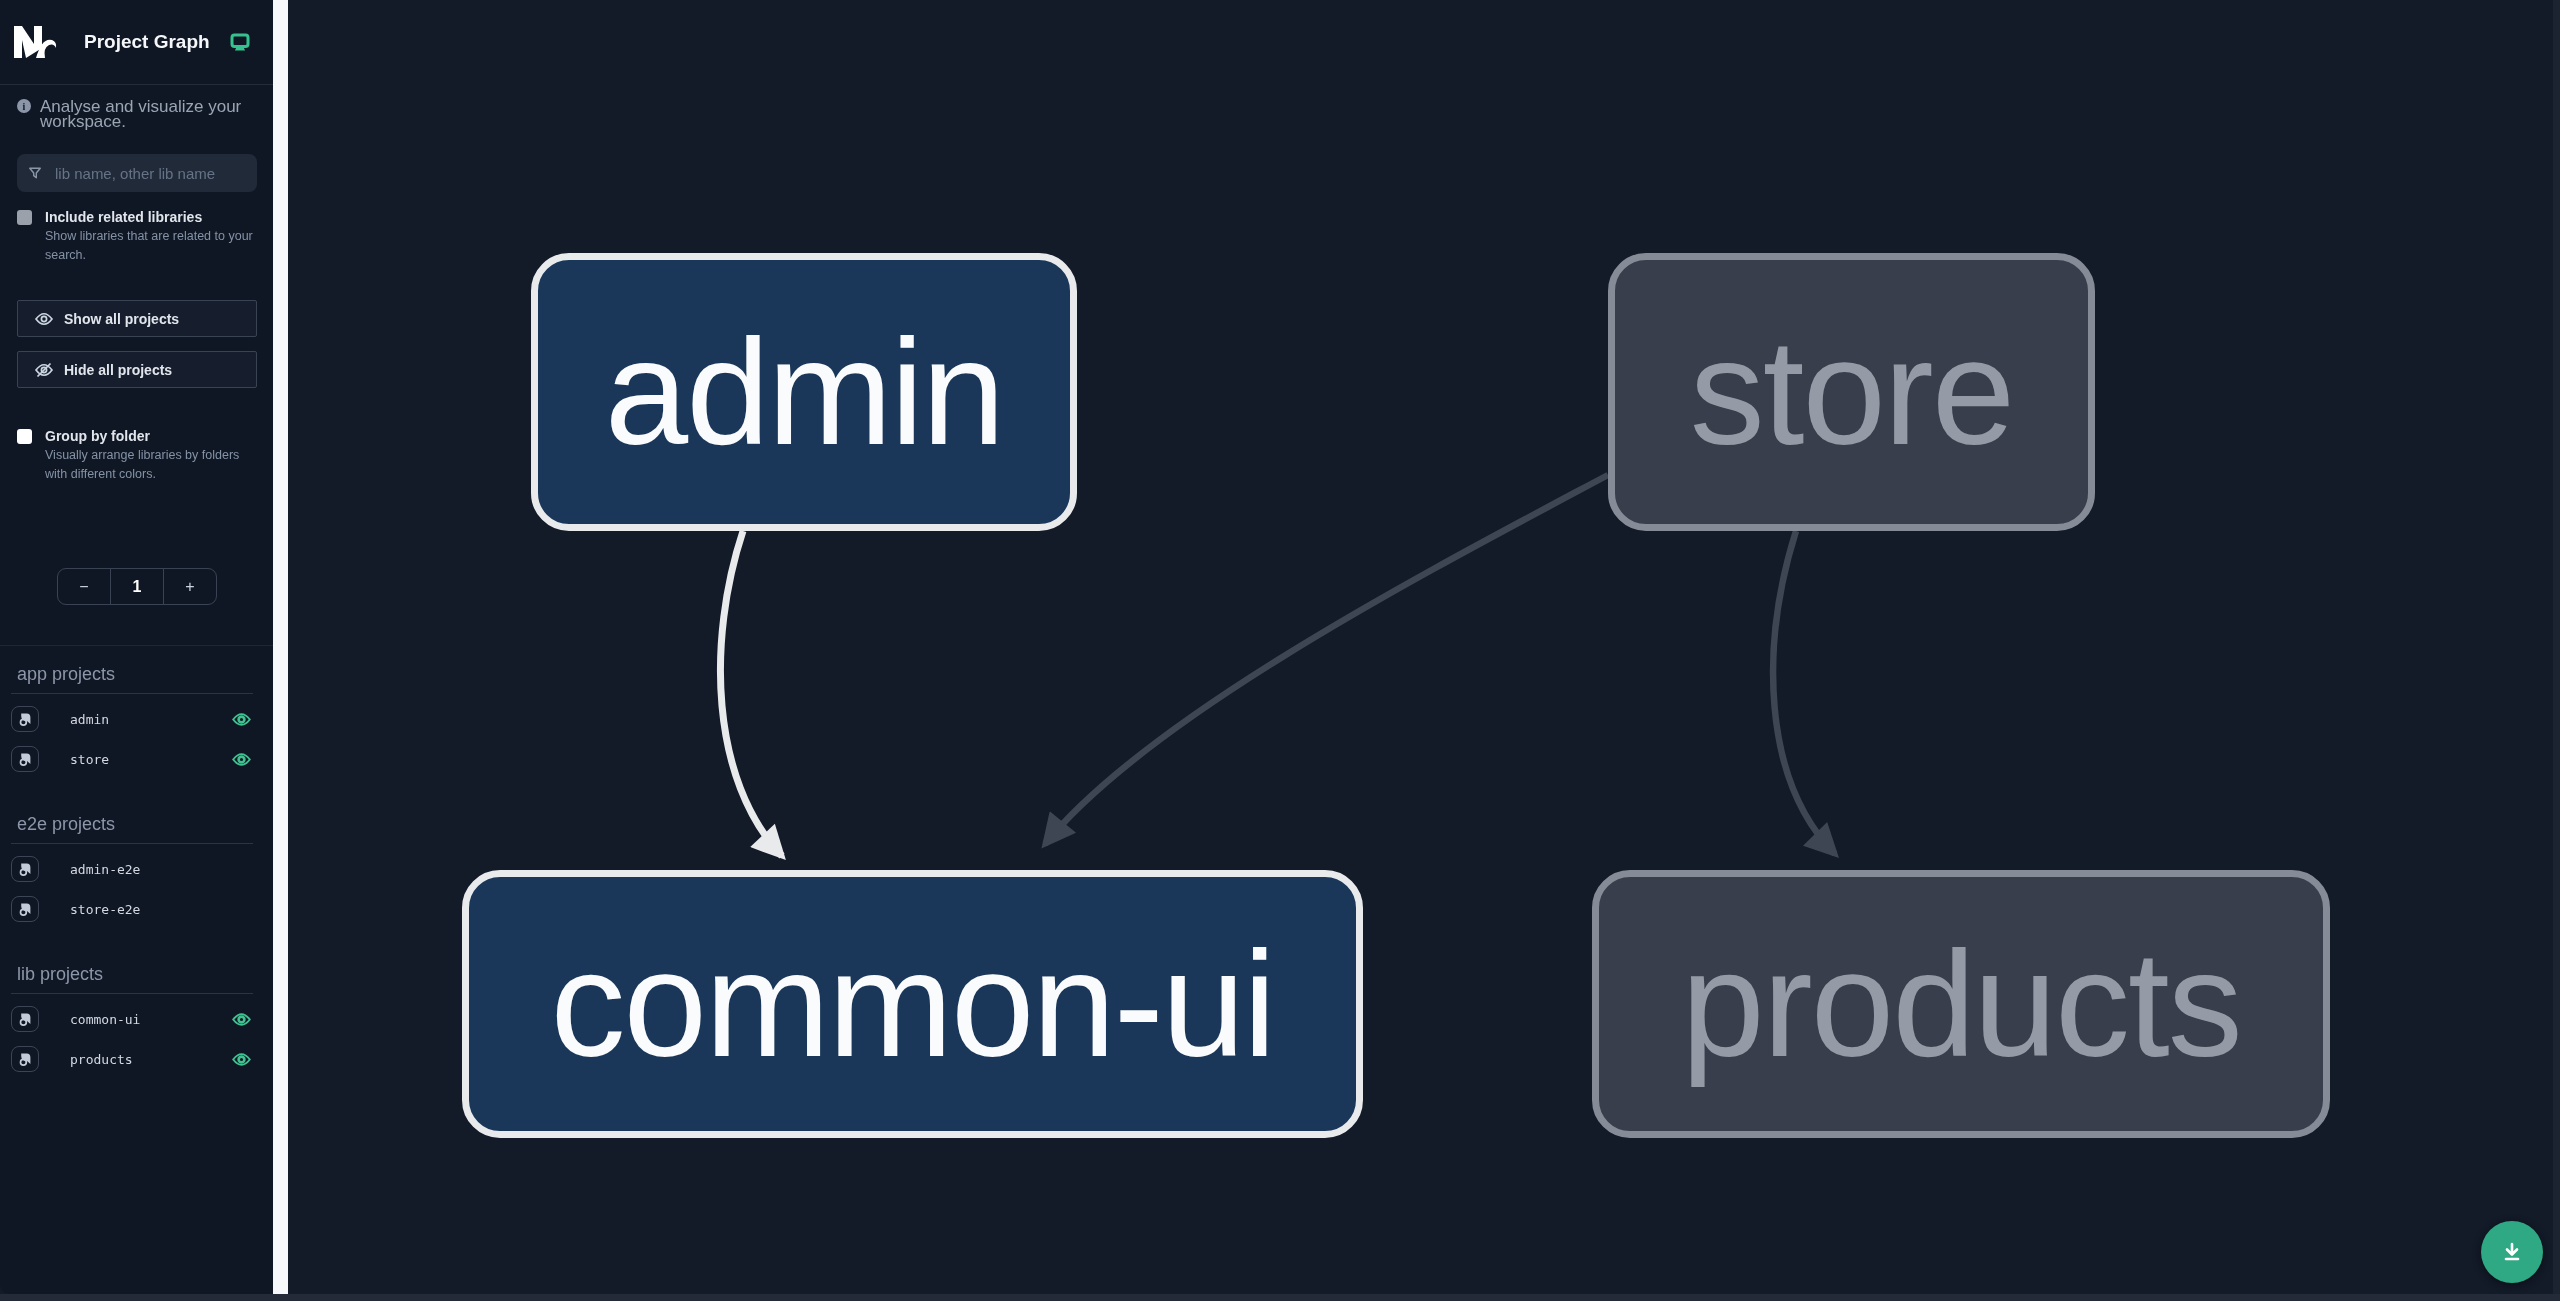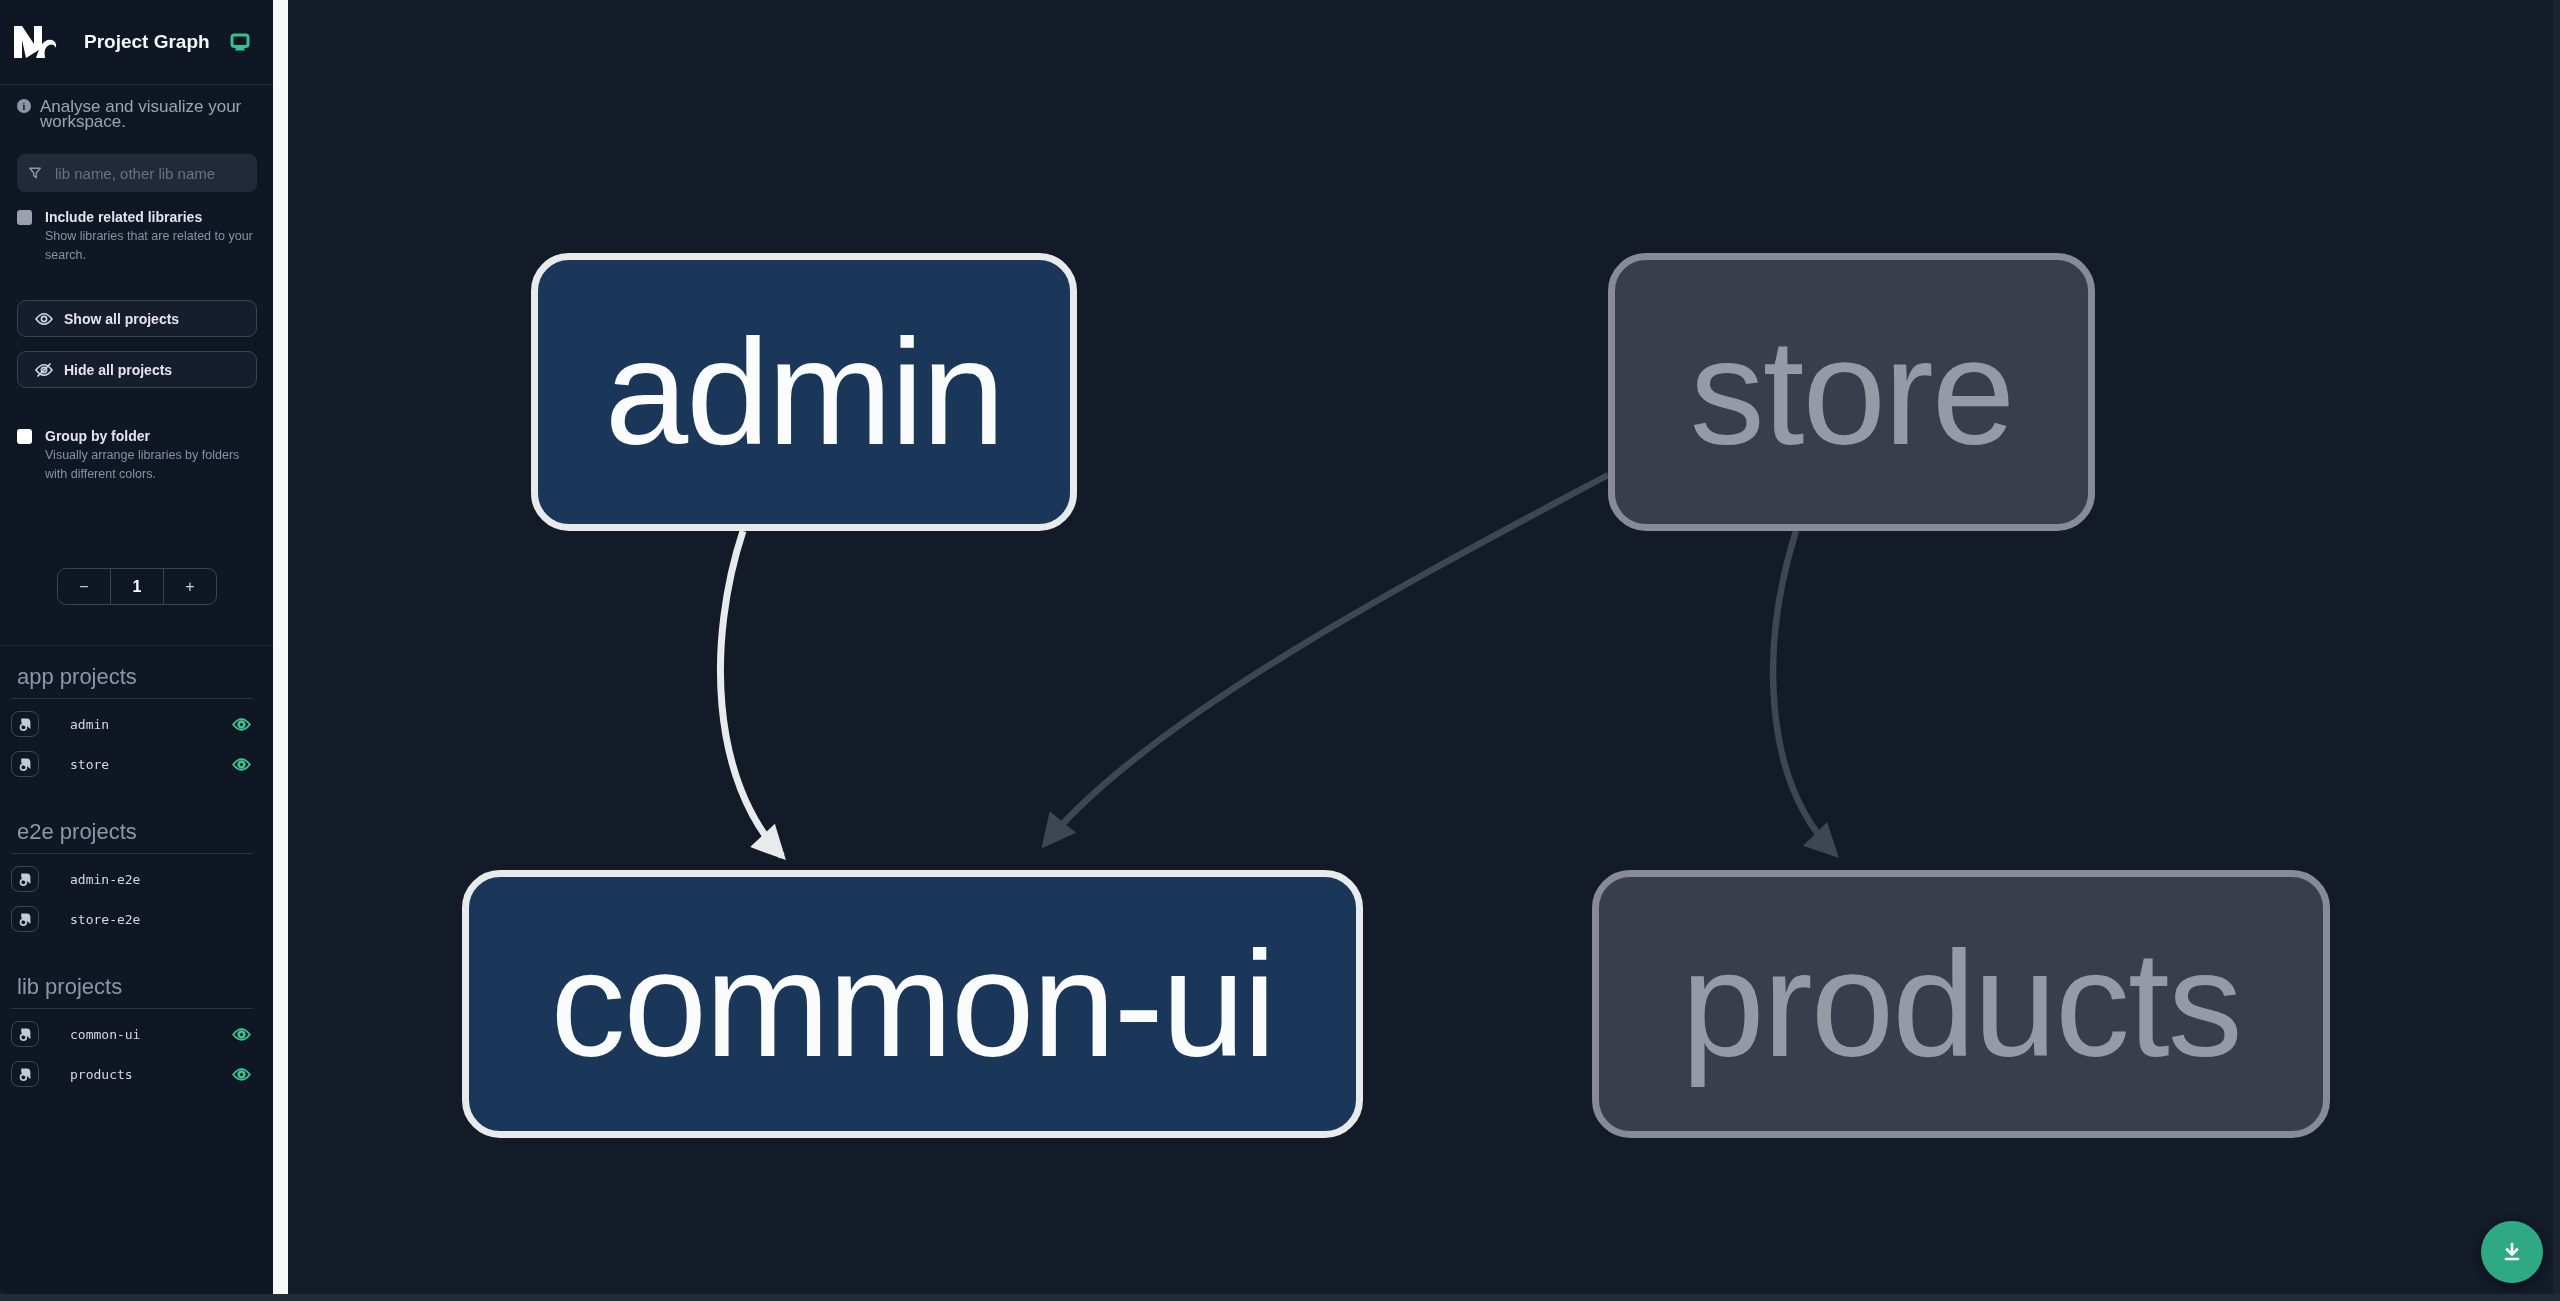--- a/index.html
+++ b/index.html
@@ -44,34 +44,34 @@
   .chk-block { position:absolute; left:17px; display:flex; gap:13px; }
   .chk { width:15px; height:15px; border-radius:3px; margin-top:2px; flex:0 0 auto;
          display:flex; align-items:center; justify-content:center; }
   .chk.gray { background:#9aa1ab; }
   .chk.white { background:#ffffff; }
   .chk.teal { background:#35b287; }
   .chk-label { font-size:14px; font-weight:700; color:#e2e6ec; line-height:19px; }
   .chk-desc { font-size:12.5px; color:#8492a6; line-height:19px; width:208px; }
 
   .sb-btn { position:absolute; left:17px; width:240px; height:37px; border:1px solid #3a4354;
-            background:#161e2d; border-radius:9px; display:flex; align-items:center;
+            background:#161e2d; border-radius:2px; display:flex; align-items:center;
             padding:0 17px; gap:11px; cursor:pointer; }
   .sb-btn .lbl { font-size:14px; font-weight:700; color:#e2e6ec; }
 
   .stepper { position:absolute; left:57px; top:568px; width:160px; height:37px;
              border:1px solid #3a4354; border-radius:9px; display:flex; overflow:hidden; }
   .stepper > div { flex:1; display:flex; align-items:center; justify-content:center; font-size:16px; }
   .step-btn { color:#cbd5e1; cursor:pointer; }
   .step-val { color:#ffffff; font-weight:700; font-size:15px;
               border-left:1px solid #3a4354; border-right:1px solid #3a4354; }
 
   .proj-panel { position:absolute; left:0; top:645px; width:100%; height:649px;
                 border-top:1px solid #1d2635; padding:18px 20px 0 11px; }
-  .sec-head { font-size:22px; color:#8b97a9; padding:0 0 8px 6px; border-bottom:1px solid #2a3445; }
+  .sec-head { font-size:18px; color:#8b97a9; padding:0 0 8px 6px; border-bottom:1px solid #2a3445; }
   .sec-head.later { margin-top:42px; }
   .rows { margin-top:12px; }
   .prow { height:26px; margin-bottom:14px; display:flex; align-items:center; }
   .pr-icon { width:28px; height:26px; border:1.5px solid #3c4556; border-radius:8px;
              display:flex; align-items:center; justify-content:center; flex:0 0 auto; }
   .pr-name { font-family:"DejaVu Sans Mono", monospace; font-size:13px; color:#d3d9e3; margin-left:31px; }
   .pr-eye { margin-left:auto; margin-right:2px; display:flex; cursor:pointer; }
 
   
   .fab { position:absolute; left:2481px; top:1221px; width:62px; height:62px; border-radius:50%;

